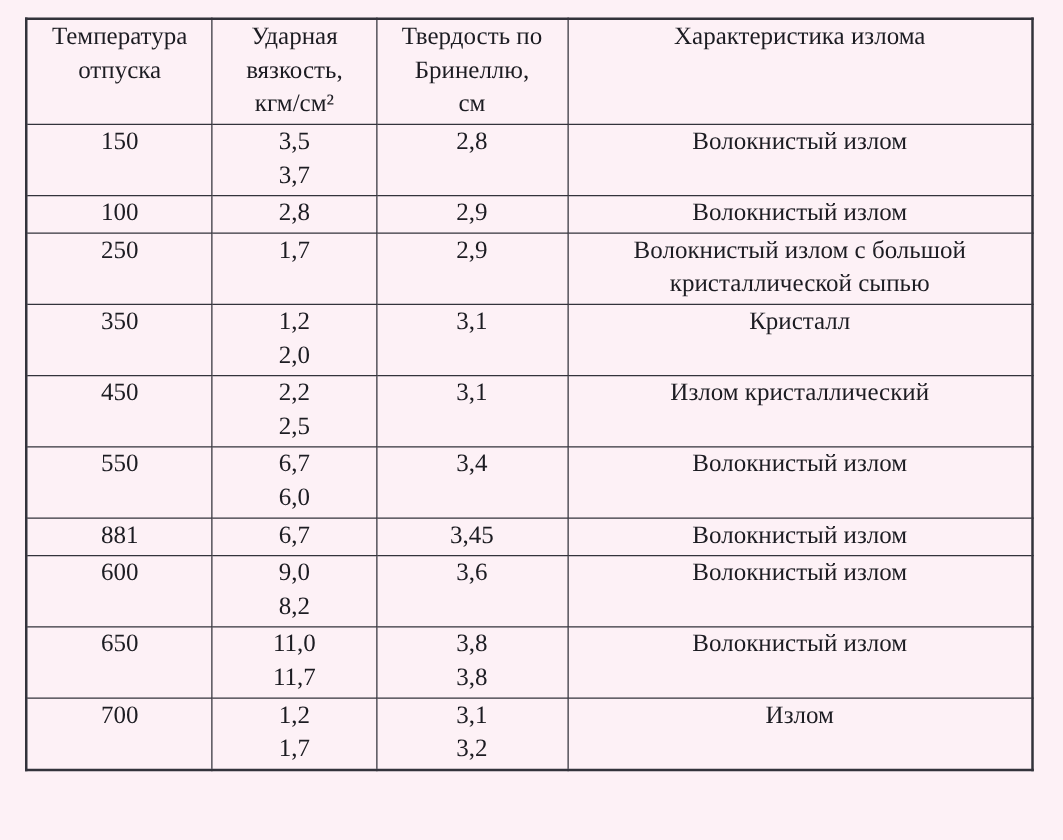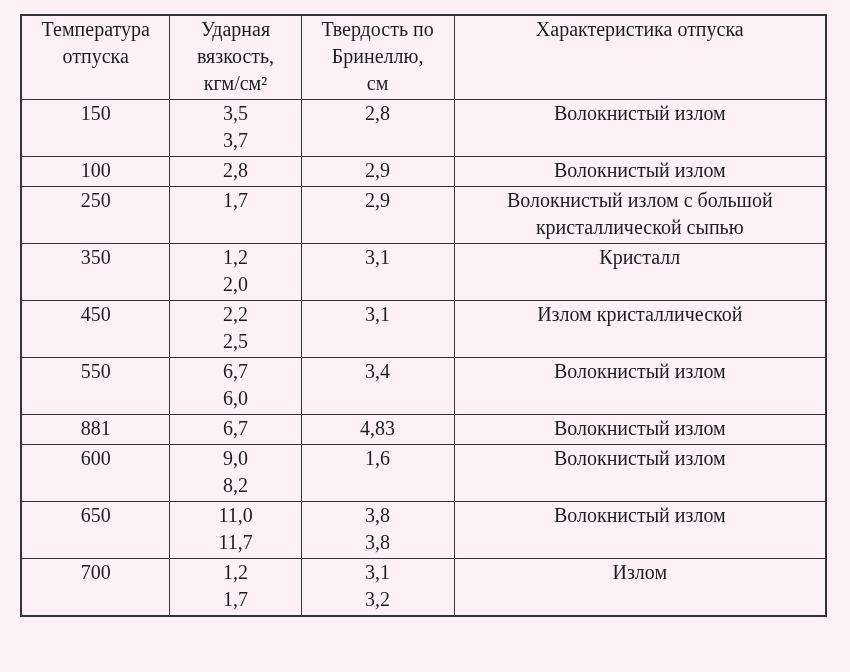--- a/index.html
+++ b/index.html
@@ -56,21 +56,21 @@
     <thead>
       <tr>
         <th>Температура
 отпуска</th>
         <th>Ударная
 вязкость,
 кгм/см²</th>
         <th>Твердость по
 Бринеллю,
 см</th>
-        <th>Характеристика отпуска</th>
+        <th>Характеристика излома</th>
       </tr>
     </thead>
     <tbody>
       <tr>
         <td>150</td>
         <td>3,5
 3,7</td>
         <td>2,8</td>
         <td>Волокнистый излом</td>
       </tr>
@@ -92,40 +92,40 @@
         <td>1,2
 2,0</td>
         <td>3,1</td>
         <td>Кристалл</td>
       </tr>
       <tr>
         <td>450</td>
         <td>2,2
 2,5</td>
         <td>3,1</td>
-        <td>Излом кристаллической</td>
+        <td>Излом кристаллический</td>
       </tr>
       <tr>
         <td>550</td>
         <td>6,7
 6,0</td>
         <td>3,4</td>
         <td>Волокнистый излом</td>
       </tr>
       <tr>
         <td>881</td>
         <td>6,7</td>
-        <td>4,83</td>
+        <td>3,45</td>
         <td>Волокнистый излом</td>
       </tr>
       <tr>
         <td>600</td>
         <td>9,0
 8,2</td>
-        <td>1,6</td>
+        <td>3,6</td>
         <td>Волокнистый излом</td>
       </tr>
       <tr>
         <td>650</td>
         <td>11,0
 11,7</td>
         <td>3,8
 3,8</td>
         <td>Волокнистый излом</td>
       </tr>

